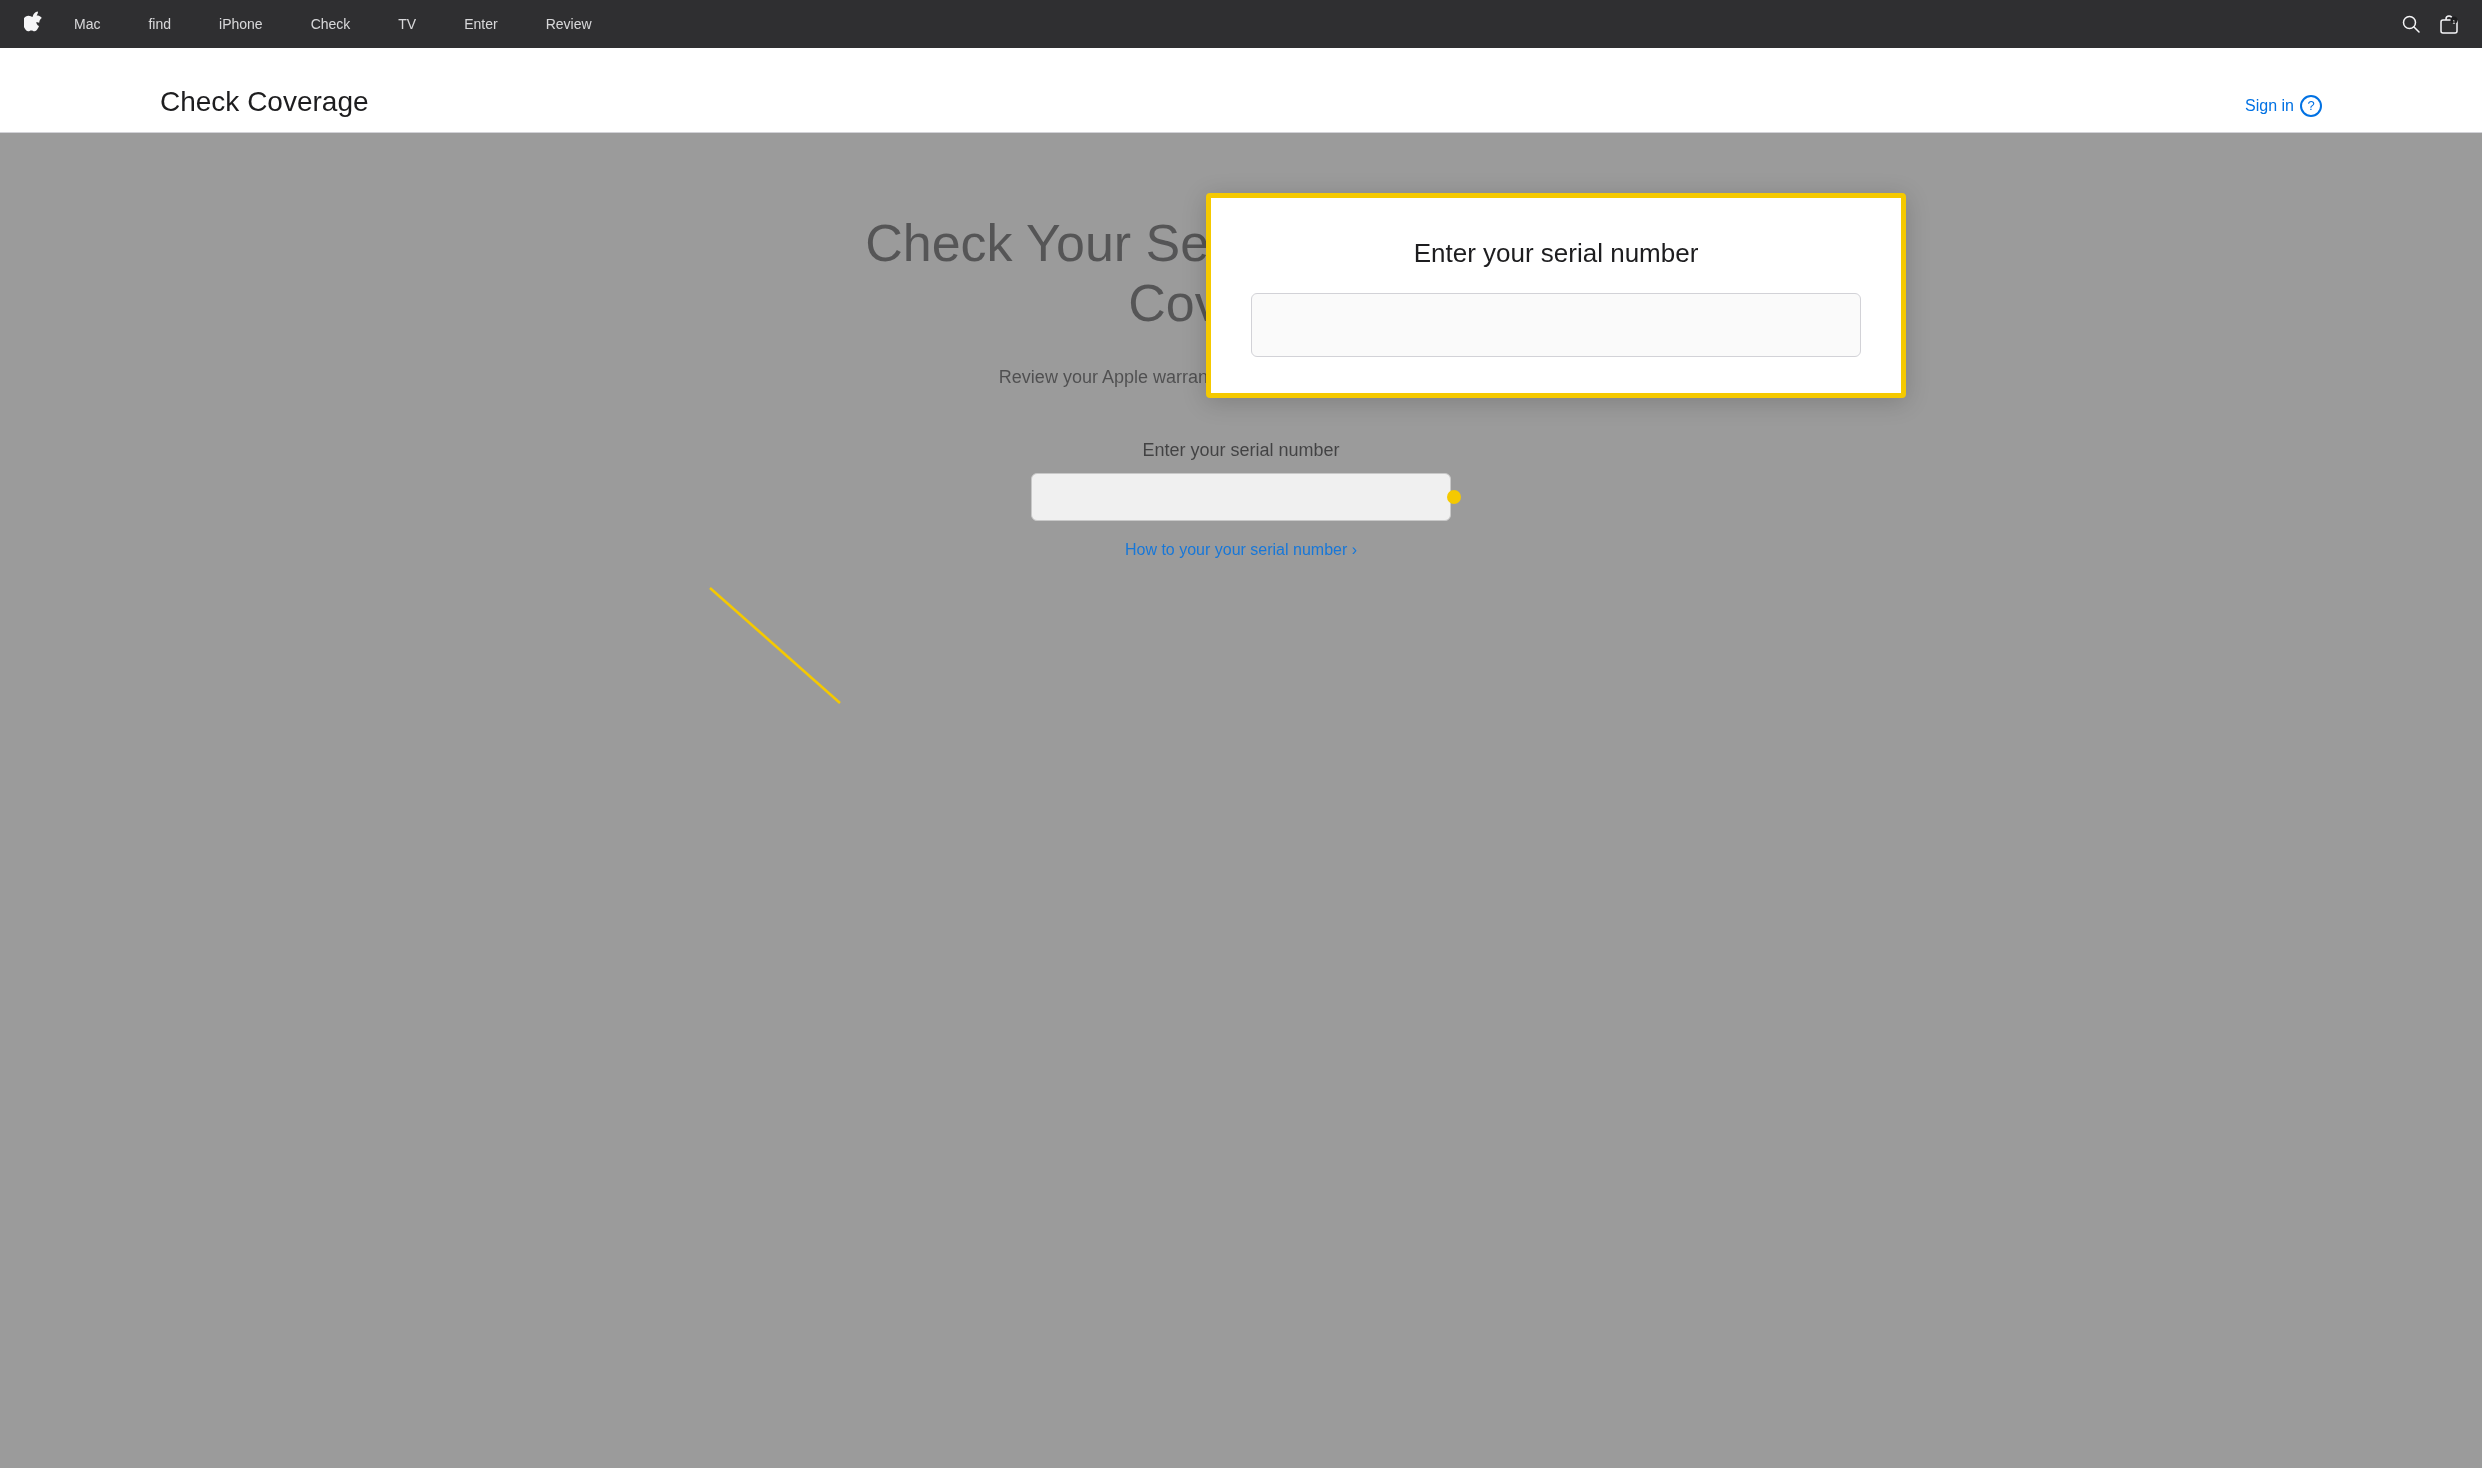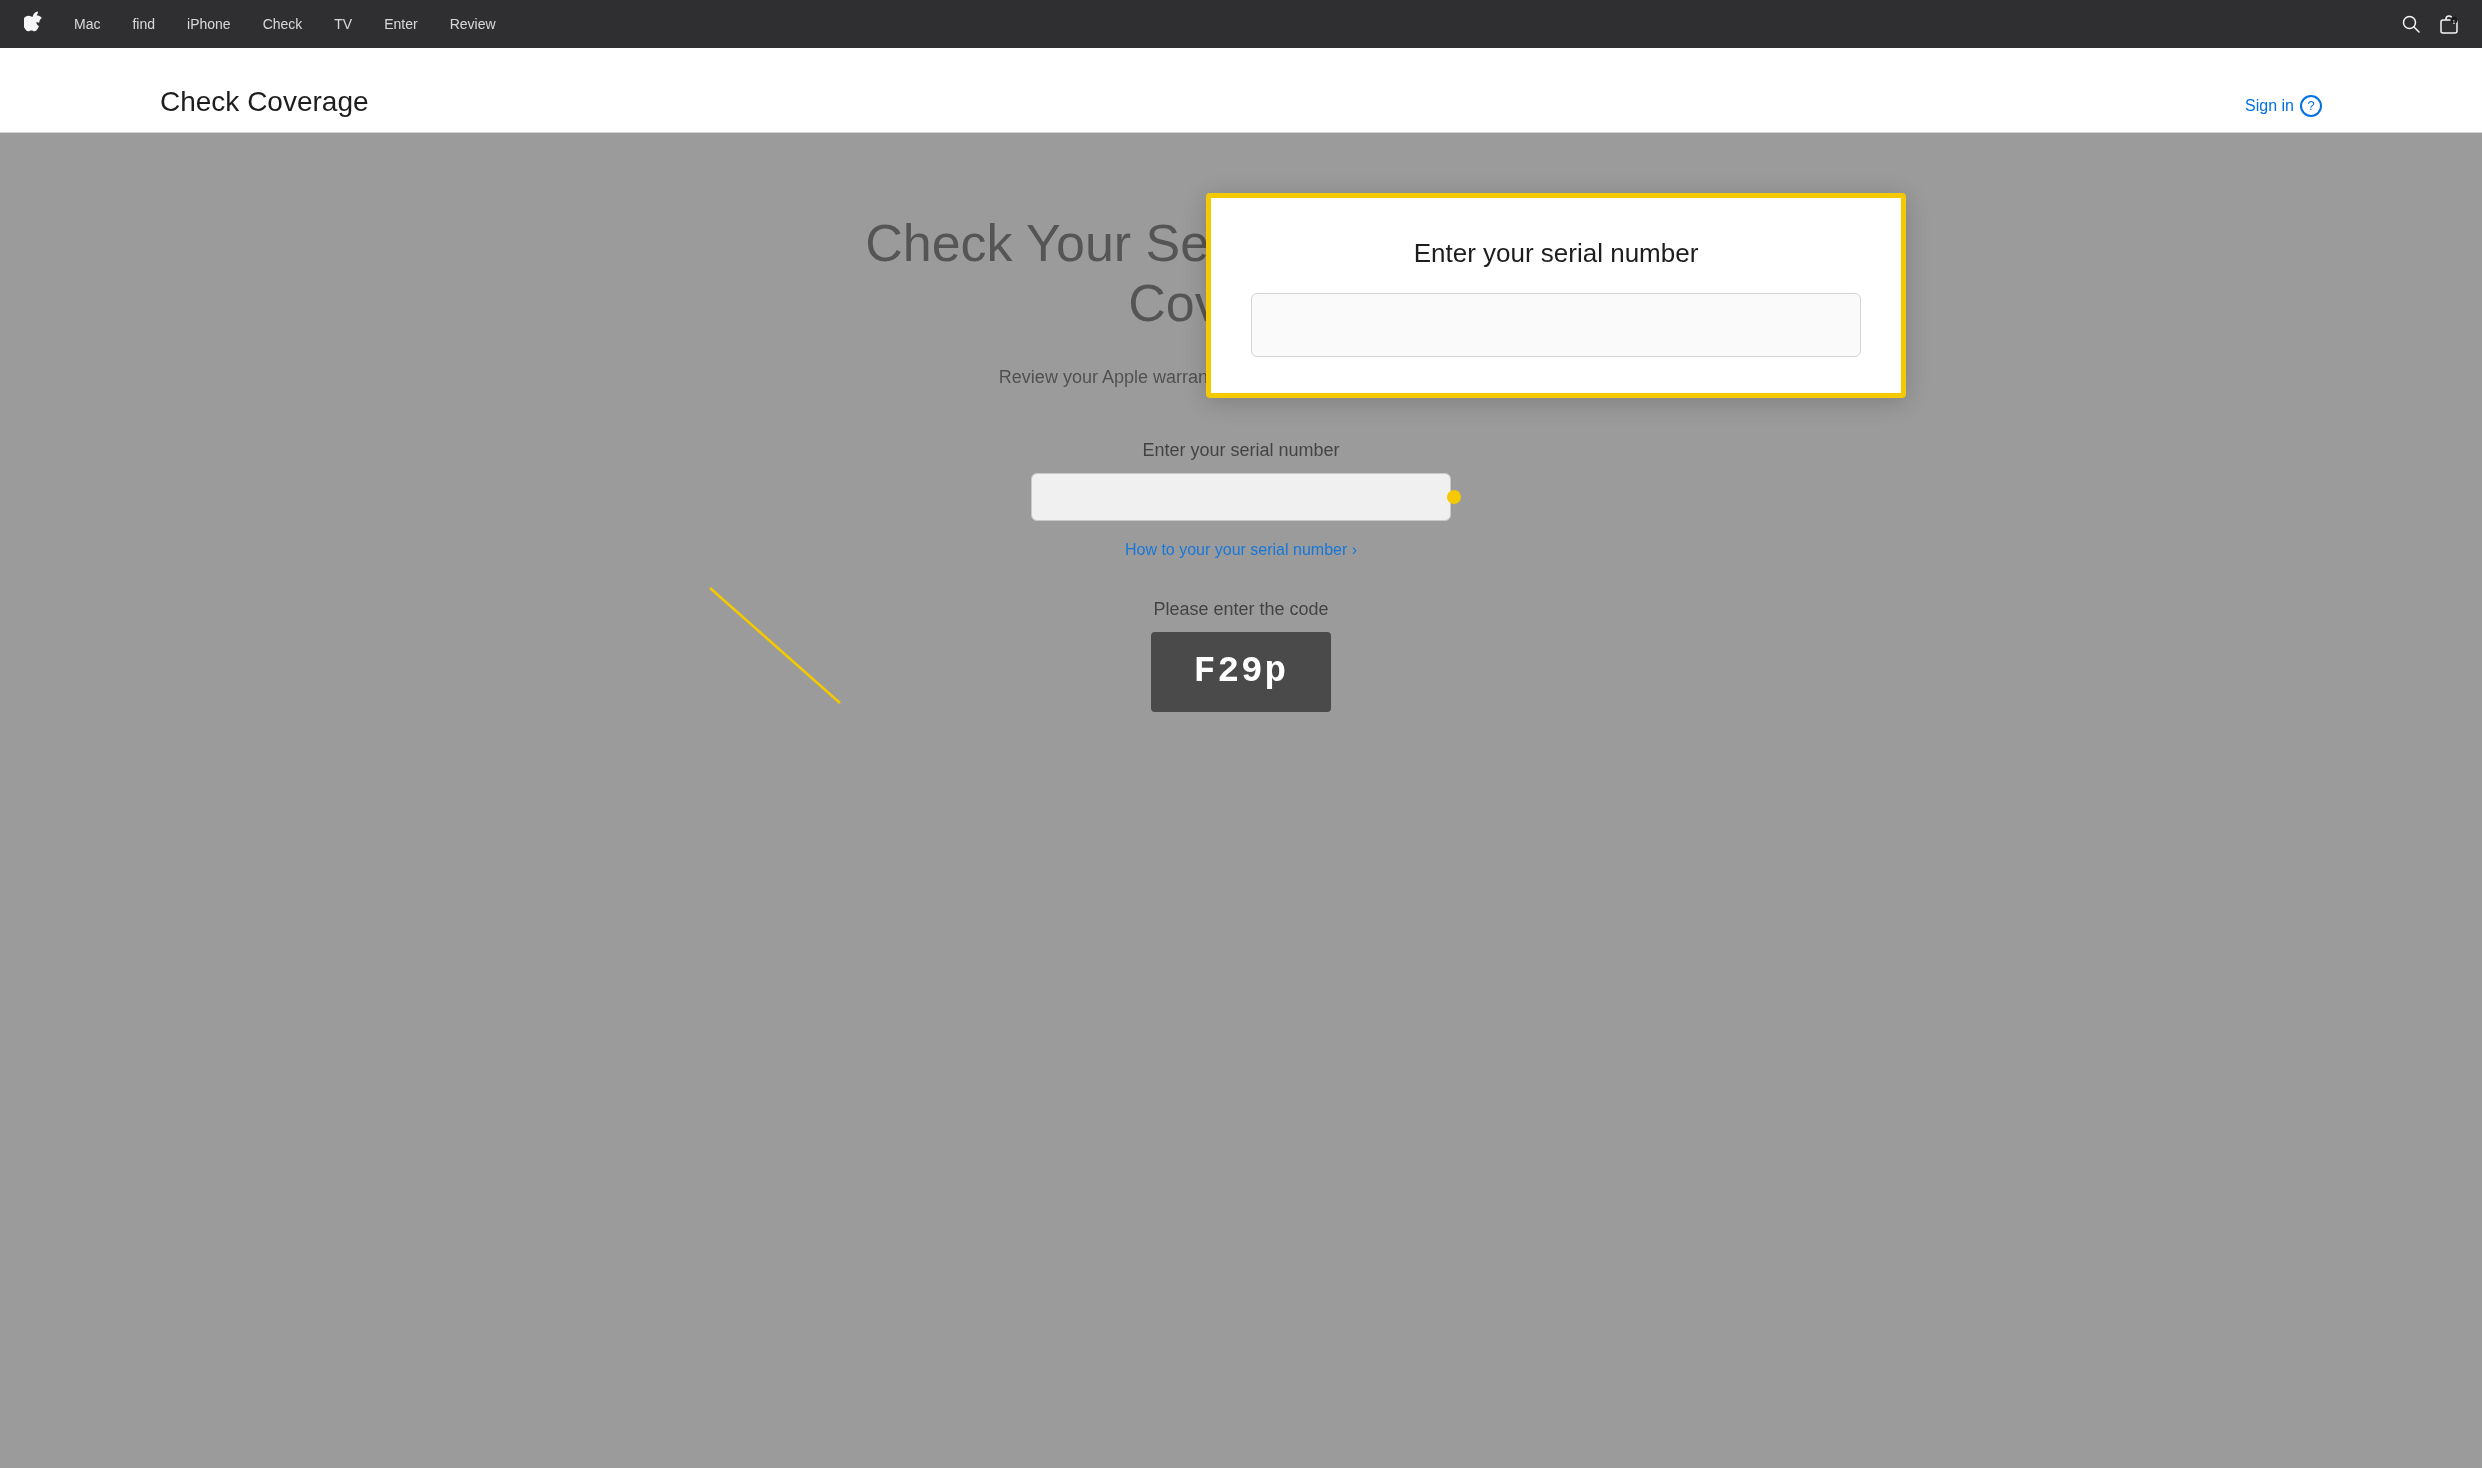--- a/index.html
+++ b/index.html
@@ -17,21 +17,21 @@
       display: flex;
       align-items: center;
       justify-content: space-between;
       padding: 0 24px;
       position: relative;
       z-index: 100;
     }
     .nav-items {
       display: flex;
       align-items: center;
-      gap: 32px;
+      gap: 48px;
       list-style: none;
     }
     .nav-item a {
       color: #f5f5f7;
       text-decoration: none;
       font-size: 14px;
       opacity: 0.85;
     }
     .nav-icons {
       display: flex;
@@ -299,26 +299,20 @@
       <input class="serial-input" type="text" style="">
       <div class="yellow-dot"></div>
     </div>
   </div>
 
   <a class="how-to-link">
     <span>How to your your serial number</span>
     <span>›</span>
   </a>
 
-  <div class="captcha-section">
-    <p class="captcha-label">Please enter the code</p>
-    <div class="captcha-box">
-      <span class="captcha-text">F29p</span>
-    </div>
-  </div>
 
   <div class="zoom-modal">
     <h3 class="zoom-modal-title">Enter your serial number</h3>
     <input class="zoom-modal-input" type="text" style="">
   </div>
 
   <svg class="pointer-line" xmlns="http://www.w3.org/2000/svg">
 
     <line x1="710" y1="455" x2="840" y2="570" stroke="#f5c900" stroke-width="2.5"></line>
   </svg>

